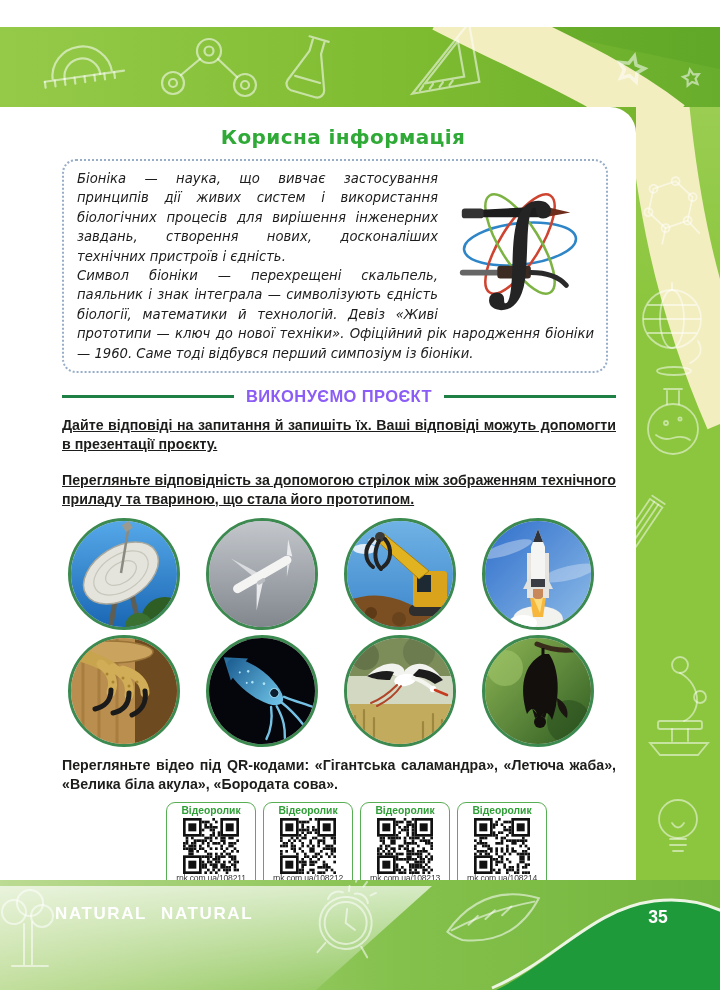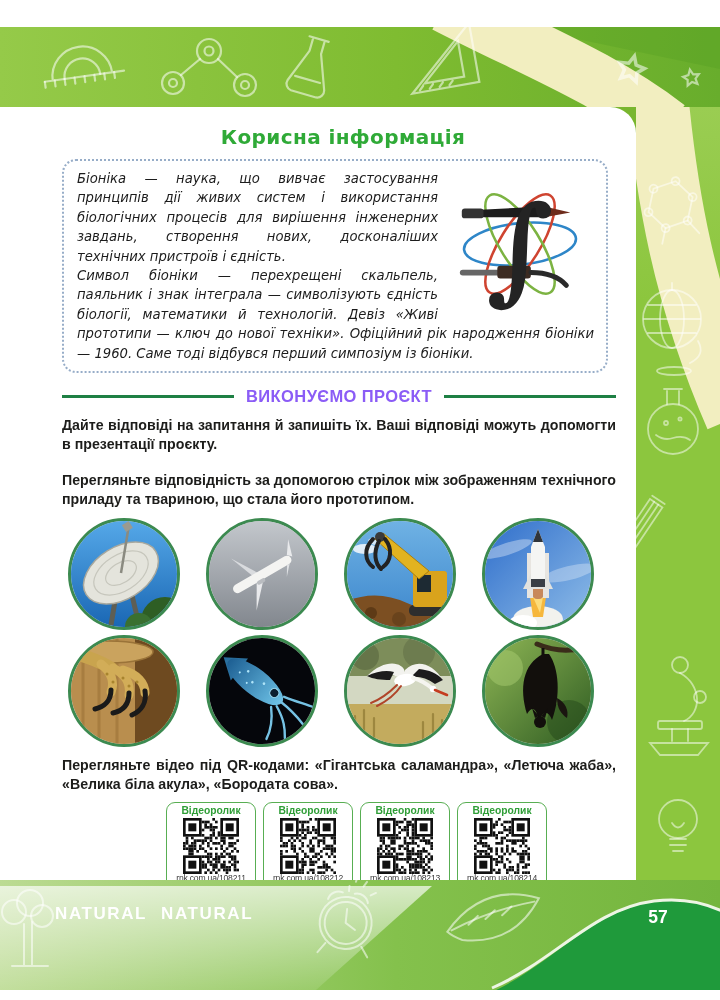--- a/index.html
+++ b/index.html
@@ -28,21 +28,21 @@
     padding:8px 12px 8px 13px;overflow:hidden;
   }
   .info-box p{
     margin:0;font-style:italic;font-size:13.2px;line-height:1.47;color:#1c1c1c;
     text-align:justify;font-family:"DejaVu Sans",sans-serif;
   }
   .bionics-figure{float:right;width:148px;height:144px;margin:2px 0 2px 8px;}
   .project-heading{display:flex;align-items:center;gap:12px;margin:14px 8px 0 0;}
   .project-heading .line{flex:1;height:2.5px;background:#1e8044;}
   .project-heading .label{font-weight:bold;font-size:16.5px;color:#8b5cf6;letter-spacing:.4px;white-space:nowrap;}
-  .task{margin:10px 8px 0 0;font-weight:bold;font-size:14.2px;line-height:1.31;color:#1d1d1b;text-align:justify;}
+  .task{margin:10px 8px 0 0;font-weight:bold;font-size:14.2px;line-height:1.31;color:#1d1d1b;text-align:justify;text-decoration:underline;}
   .task.second{margin-top:18px;}
   .circle-row{display:flex;gap:26px;margin:10px 0 0 6px;width:528px;}
   .circle-row.second{margin-top:5px;}
   .photo-circle{
     width:106px;height:106px;border-radius:50%;border:3px solid #3c8a50;
     overflow:hidden;flex:none;background:#ddd;
   }
   .qr-intro{margin:9px 8px 8px 0;font-weight:bold;font-size:14.2px;line-height:1.31;color:#1d1d1b;text-align:justify;}
   .qr-row{display:flex;gap:7px;margin:5px 0 0 104px;}
   .qr-box{
@@ -1081,14 +1081,14 @@
         <path d="M2 48 Q30 -6 88 2 Q70 52 18 54 Q8 52 2 48 Z"></path>
         <path d="M6 46 Q42 20 84 6"></path>
         <path d="M22 38 L30 28 M38 30 L46 20 M54 24 L62 14"></path>
       </g>
     </g>
     <path d="M492 112 C 556 82, 592 30, 654 22 C 686 18, 708 25, 724 33 L 724 112 Z" fill="#1f9a3b"></path>
     <path d="M492 108 C 556 80, 592 29, 654 21 C 686 17, 708 24, 724 32" stroke="#ecf5e4" stroke-width="3" fill="none"></path>
   </svg>
 </div>
 <div class="footer-label">NATURAL NATURAL</div>
-<div class="page-number">57</div>
+<div class="page-number">35</div>
 <div class="bottom-white"></div>
 
 </body></html>

